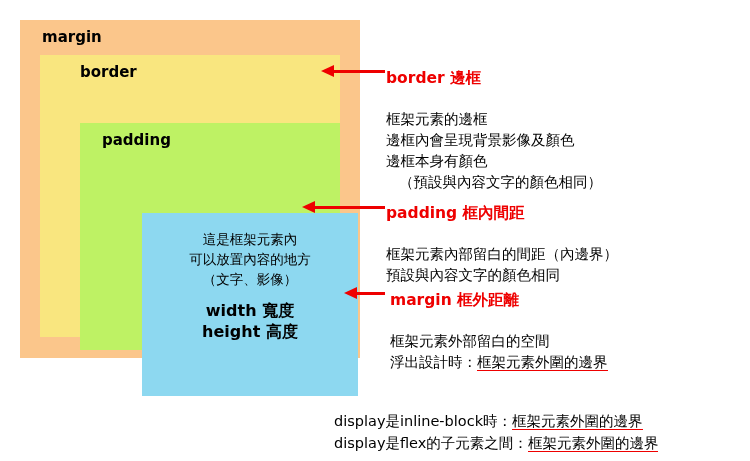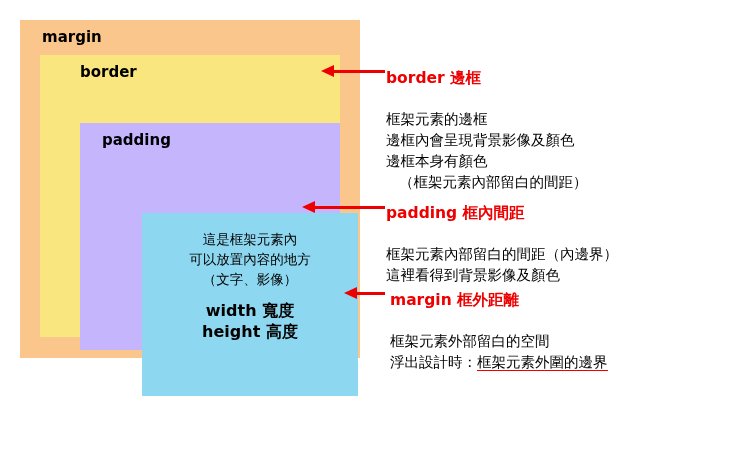--- a/index.html
+++ b/index.html
@@ -34,21 +34,21 @@
     background: #fbc68b;
   }
   #border-layer {
     left: 20px; top: 35px;
     width: 300px; height: 282px;
     background: #f9e67f;
   }
   #padding-layer {
     left: 40px; top: 68px;
     width: 260px; height: 227px;
-    background: #c4b5fd;
+    background: #bef264;
   }
   #content-layer {
     left: 62px; top: 90px;
     width: 216px; height: 183px;
     background: #8dd8f0;
     display: flex;
     flex-direction: column;
     align-items: center;
     justify-content: flex-start;
     padding-top: 16px;
@@ -188,34 +188,38 @@
 </div>
 
 <div id="annotations">
 
   <div class="ann-block" id="ann-border">
     <div class="ann-heading">border 邊框</div>
     <div class="ann-body">
       <div class="ann-line">框架元素的邊框</div>
       <div class="ann-line">邊框內會呈現背景影像及顏色</div>
       <div class="ann-line">邊框本身有顏色</div>
-      <div class="ann-line indent">（框架元素內部留白的間距）</div>
+      <div class="ann-line indent">（預設與內容文字的顏色相同）</div>
     </div>
   </div>
 
   <div class="ann-block" id="ann-padding">
     <div class="ann-heading">padding 框內間距</div>
     <div class="ann-body">
       <div class="ann-line">框架元素內部留白的間距（內邊界）</div>
-      <div class="ann-line">這裡看得到背景影像及顏色</div>
+      <div class="ann-line">預設與內容文字的顏色相同</div>
     </div>
   </div>
 
   <div class="ann-block" id="ann-margin">
     <div class="ann-heading">margin 框外距離</div>
     <div class="ann-body">
       <div class="ann-line">框架元素外部留白的空間</div>
       <div class="ann-line"><span>浮出設計時：</span><span class="u-red">框架元素外圍的邊界</span></div>
     </div>
   </div>
 
+  <div class="ann-block" id="ann-extra">
+    <div class="ann-line"><span>display是inline-block時：</span><span class="u-red">框架元素外圍的邊界</span></div>
+    <div class="ann-line"><span>display是flex的子元素之間：</span><span class="u-red">框架元素外圍的邊界</span></div>
+  </div>
 
 </div>
 
 </body></html>

